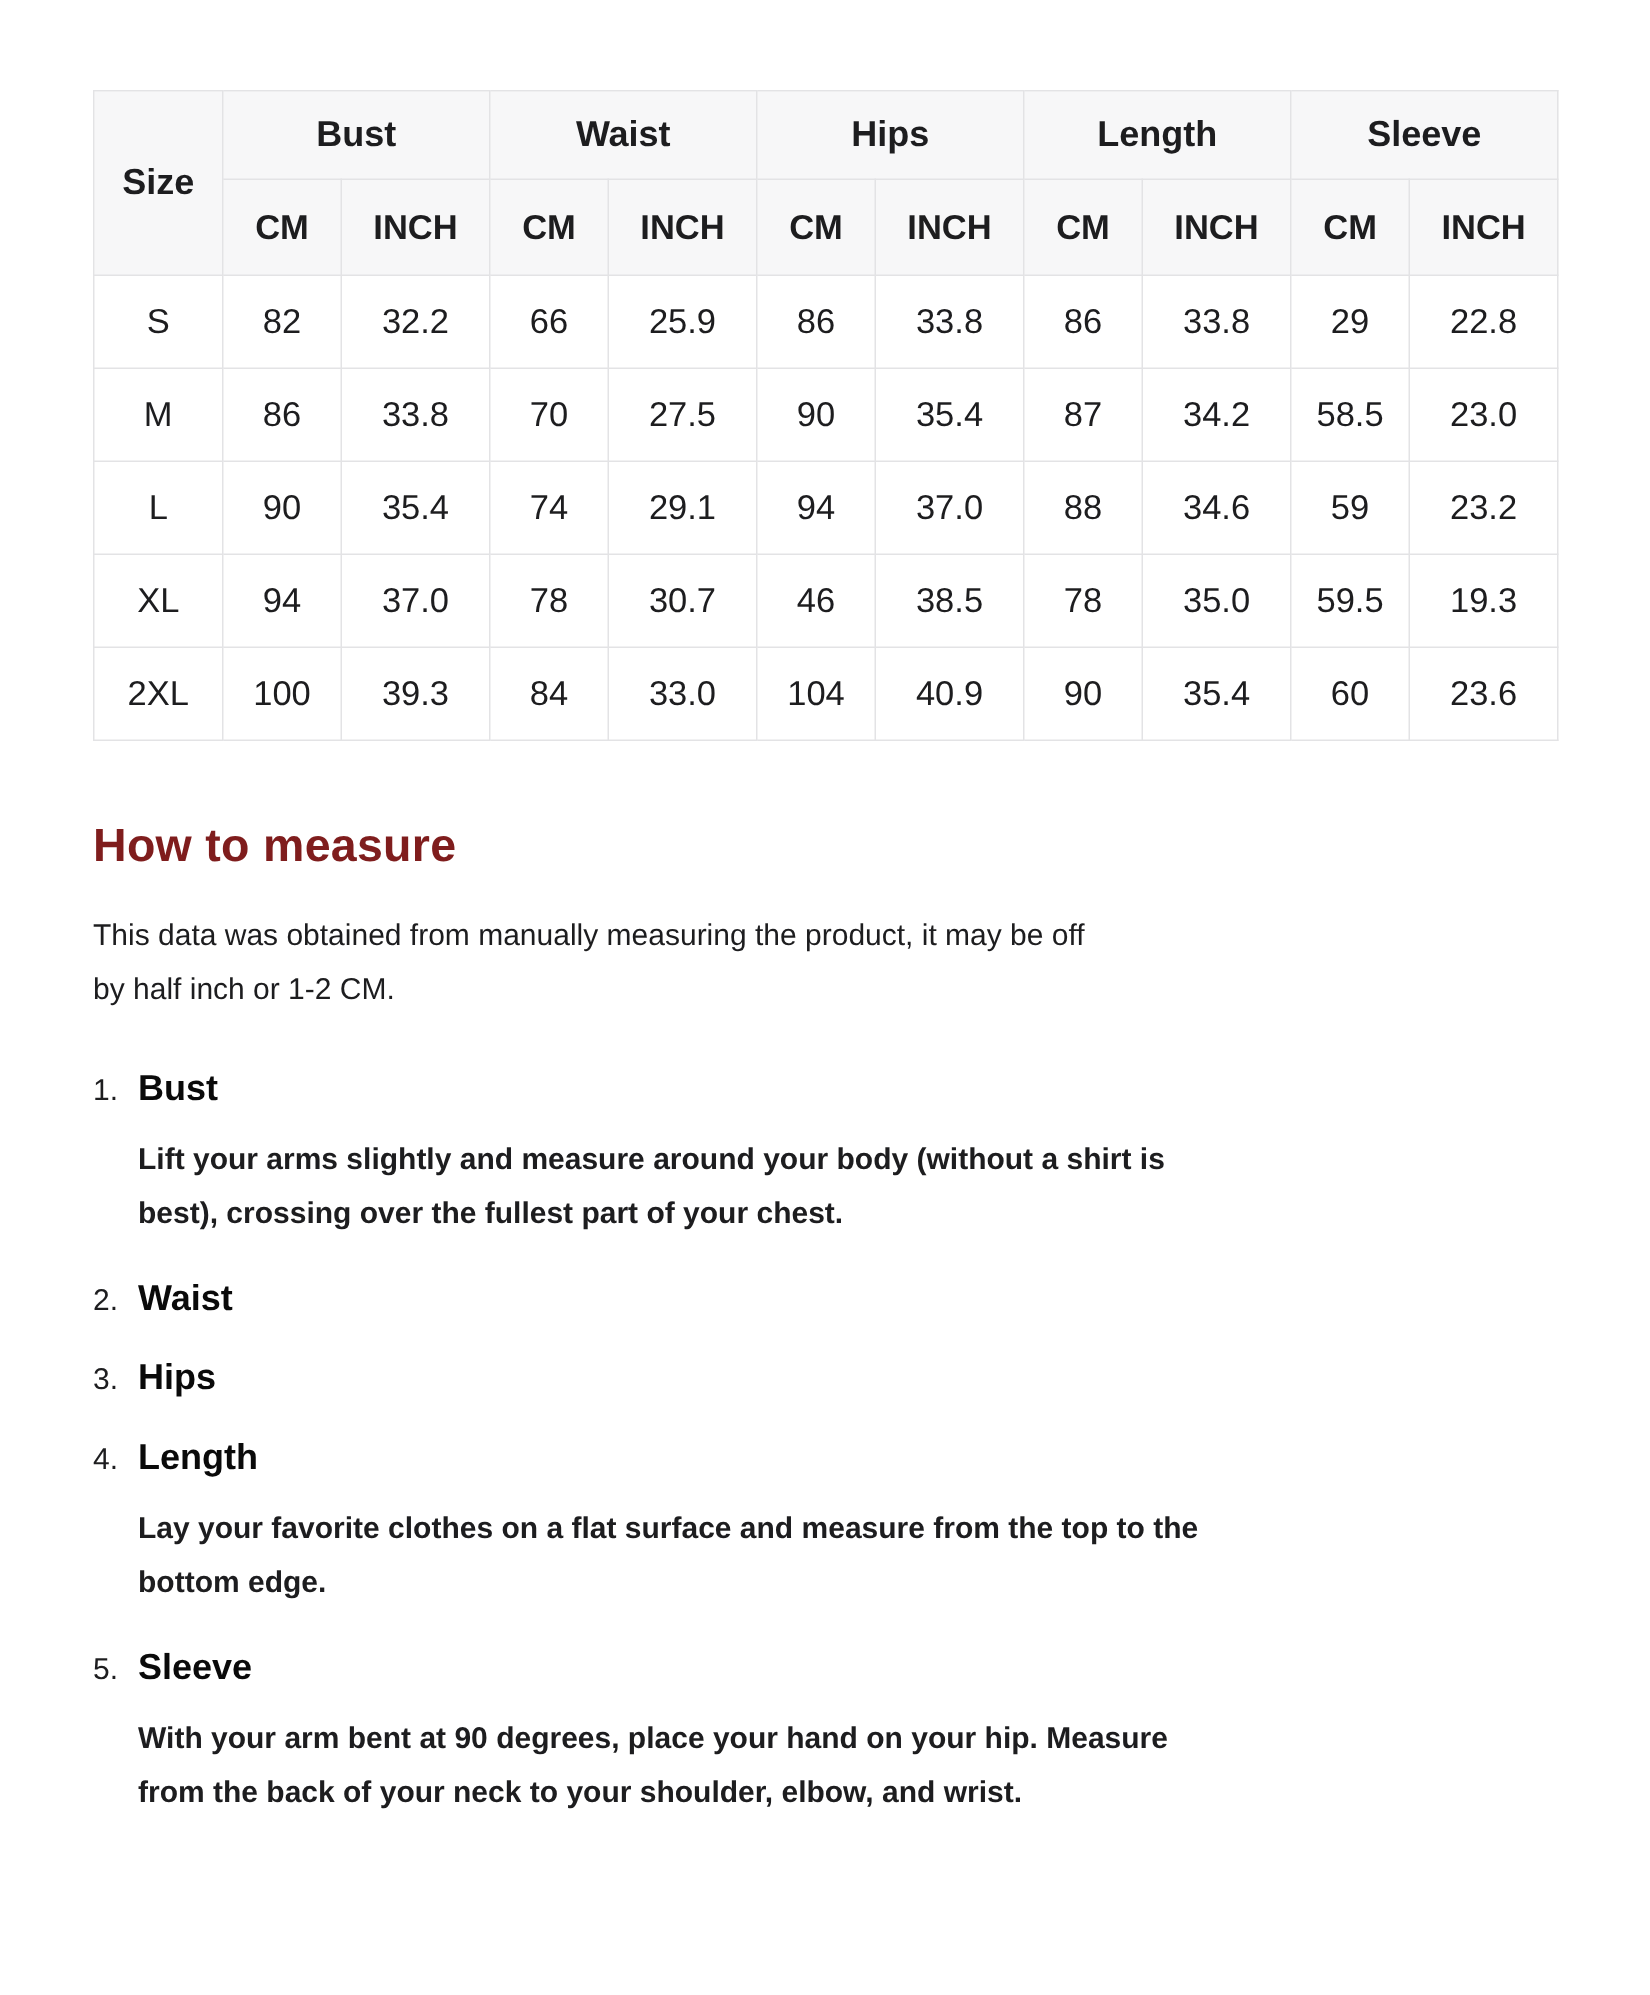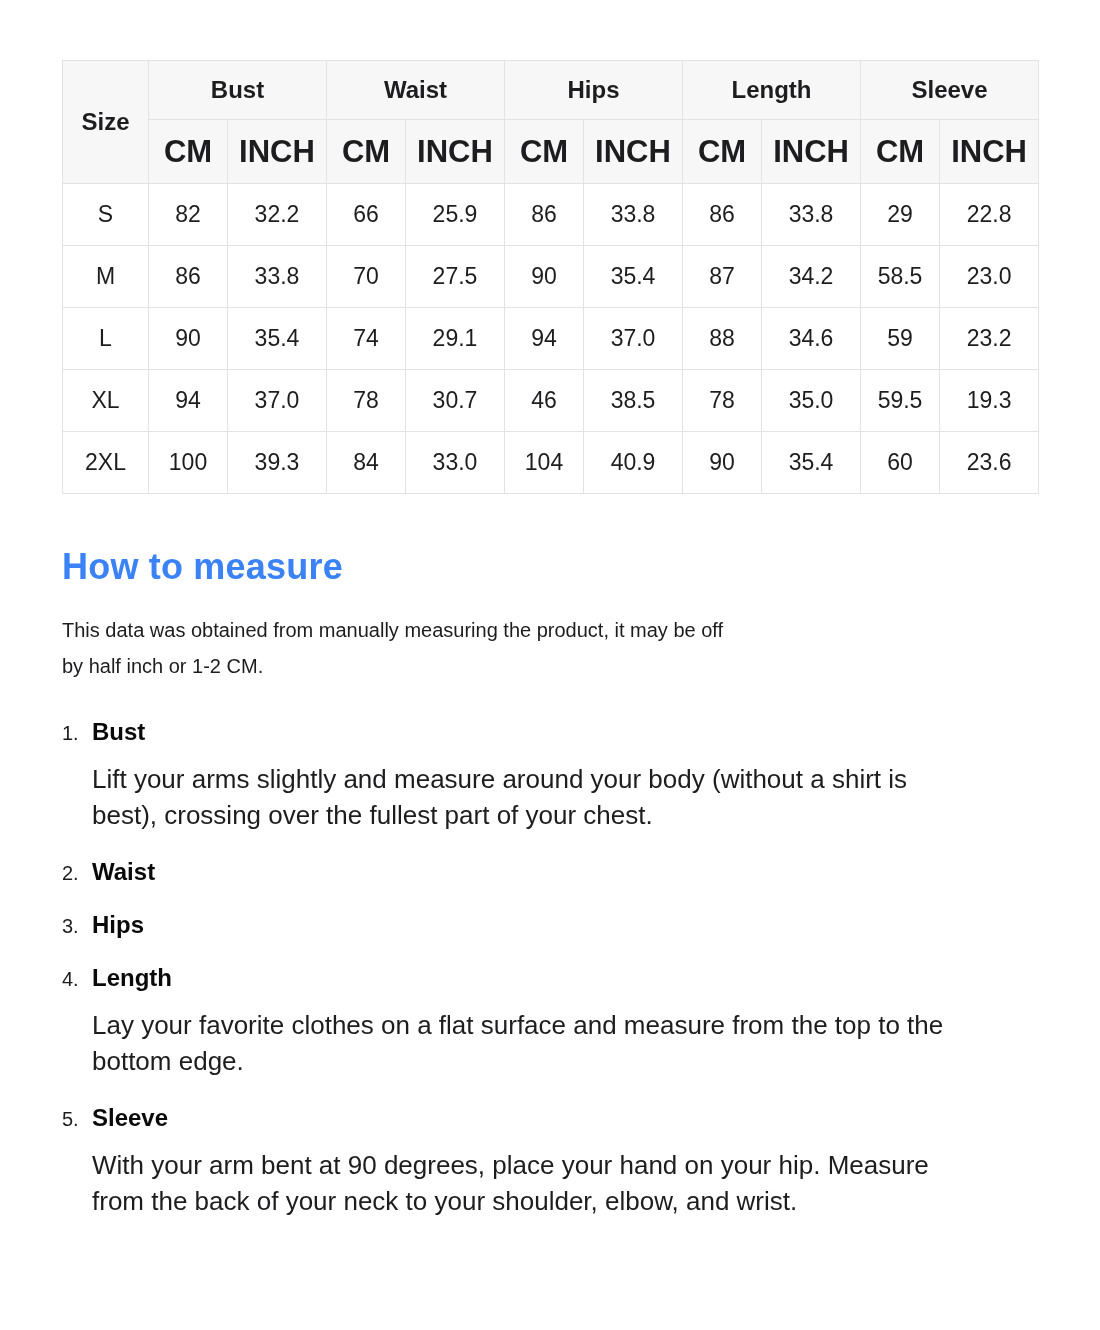--- a/index.html
+++ b/index.html
@@ -26,32 +26,32 @@
     vertical-align: middle;
     padding: 0;
     font-size: 23px;
     color: #1d1d1f;
   }
   .size-chart thead th {
     background: #f7f7f8;
     font-weight: 700;
   }
   .size-chart tr.group-row th { height: 59px; font-size: 24px; }
-  .size-chart tr.unit-row th  { height: 64px; font-size: 31px; }
+  .size-chart tr.unit-row th  { height: 64px; font-size: 23px; }
   .size-chart tbody td { height: 62px; font-weight: 400; background: #ffffff; }
   col.c-size { width: 86px; }
   col.c-cm   { width: 79px; }
   col.c-inch { width: 99px; }
 
   
   h2.howto-title {
     margin: 52px 0 0 0;
-    font-size: 36px;
+    font-size: 31px;
     font-weight: 700;
-    color: #3b82f6;
+    color: #7f1d1d;
     letter-spacing: 0.2px;
   }
   p.howto-intro {
     margin: 24px 0 0 0;
     font-size: 20px;
     line-height: 36px;
     white-space: pre-line;
   }
   .steps { margin-top: 34px; }
   .step { margin-top: 25px; }
@@ -63,23 +63,24 @@
     font-size: 20px;
     color: #1d1d1f;
   }
   .step-label {
     font-size: 24px;
     font-weight: 700;
     color: #0a0a0a;
   }
   .step-desc {
     margin: 15px 0 0 30px;
-    font-size: 26px;
+    font-size: 20px;
     line-height: 36px;
     white-space: pre-line;
+    font-weight: bold;
   }
 </style>
 </head>
 <body>
 
 <div class="page">
 
   <table class="size-chart">
     <colgroup>
       <col class="c-size">

